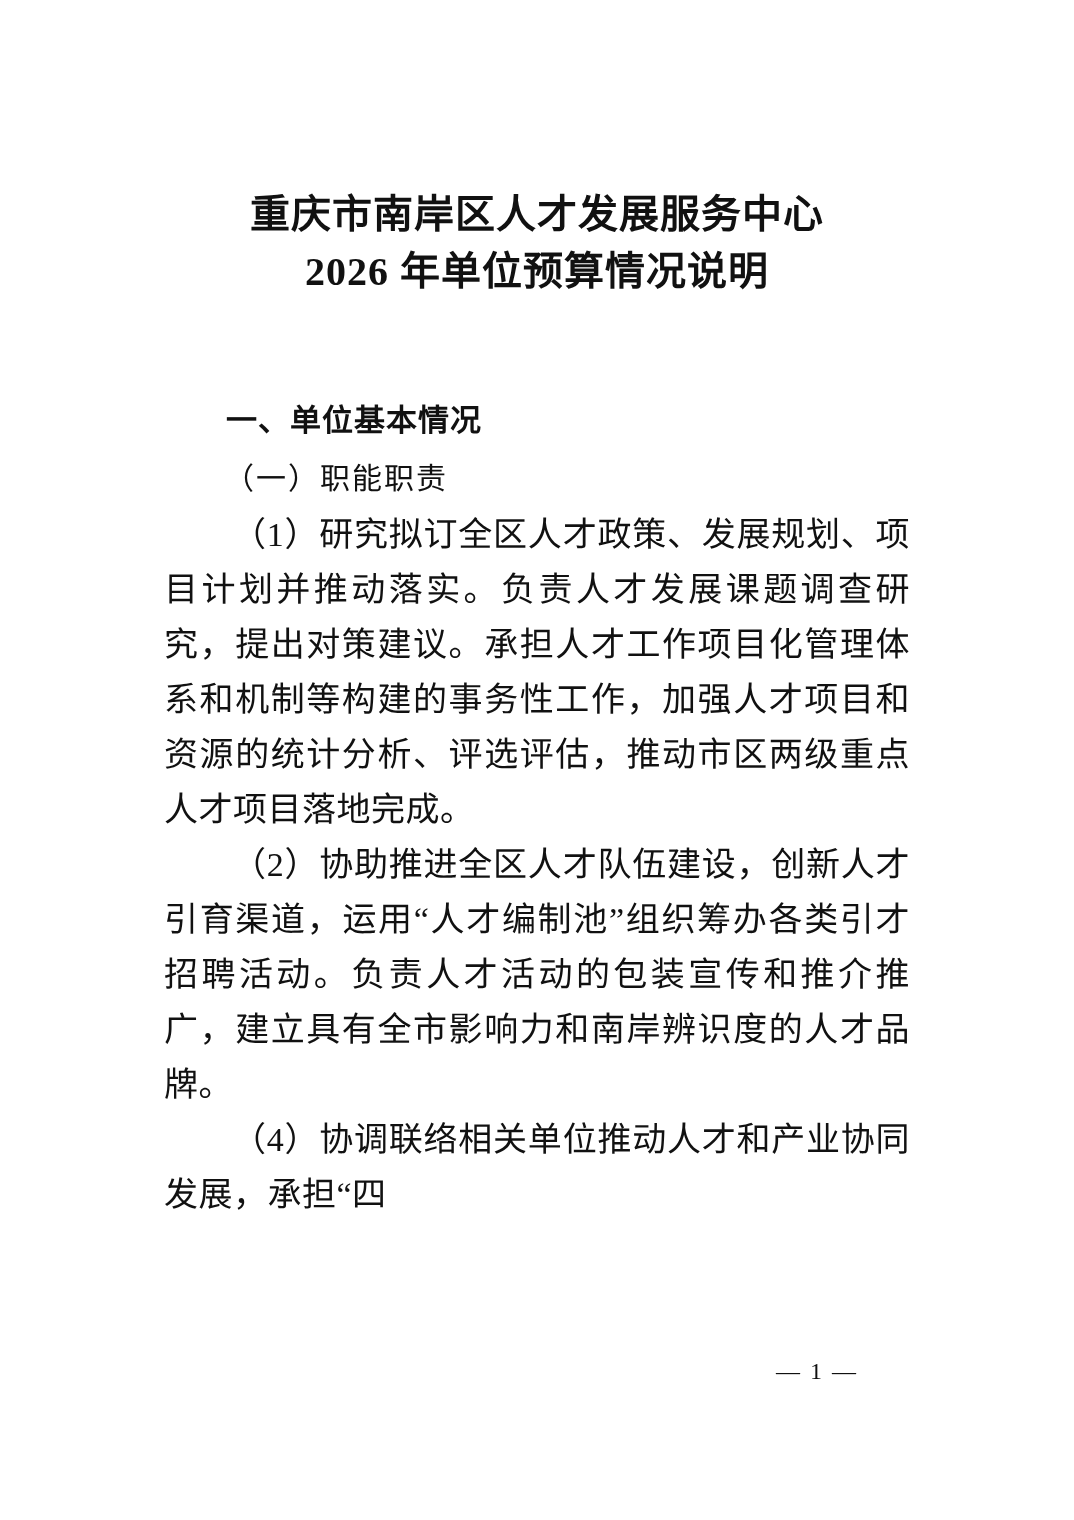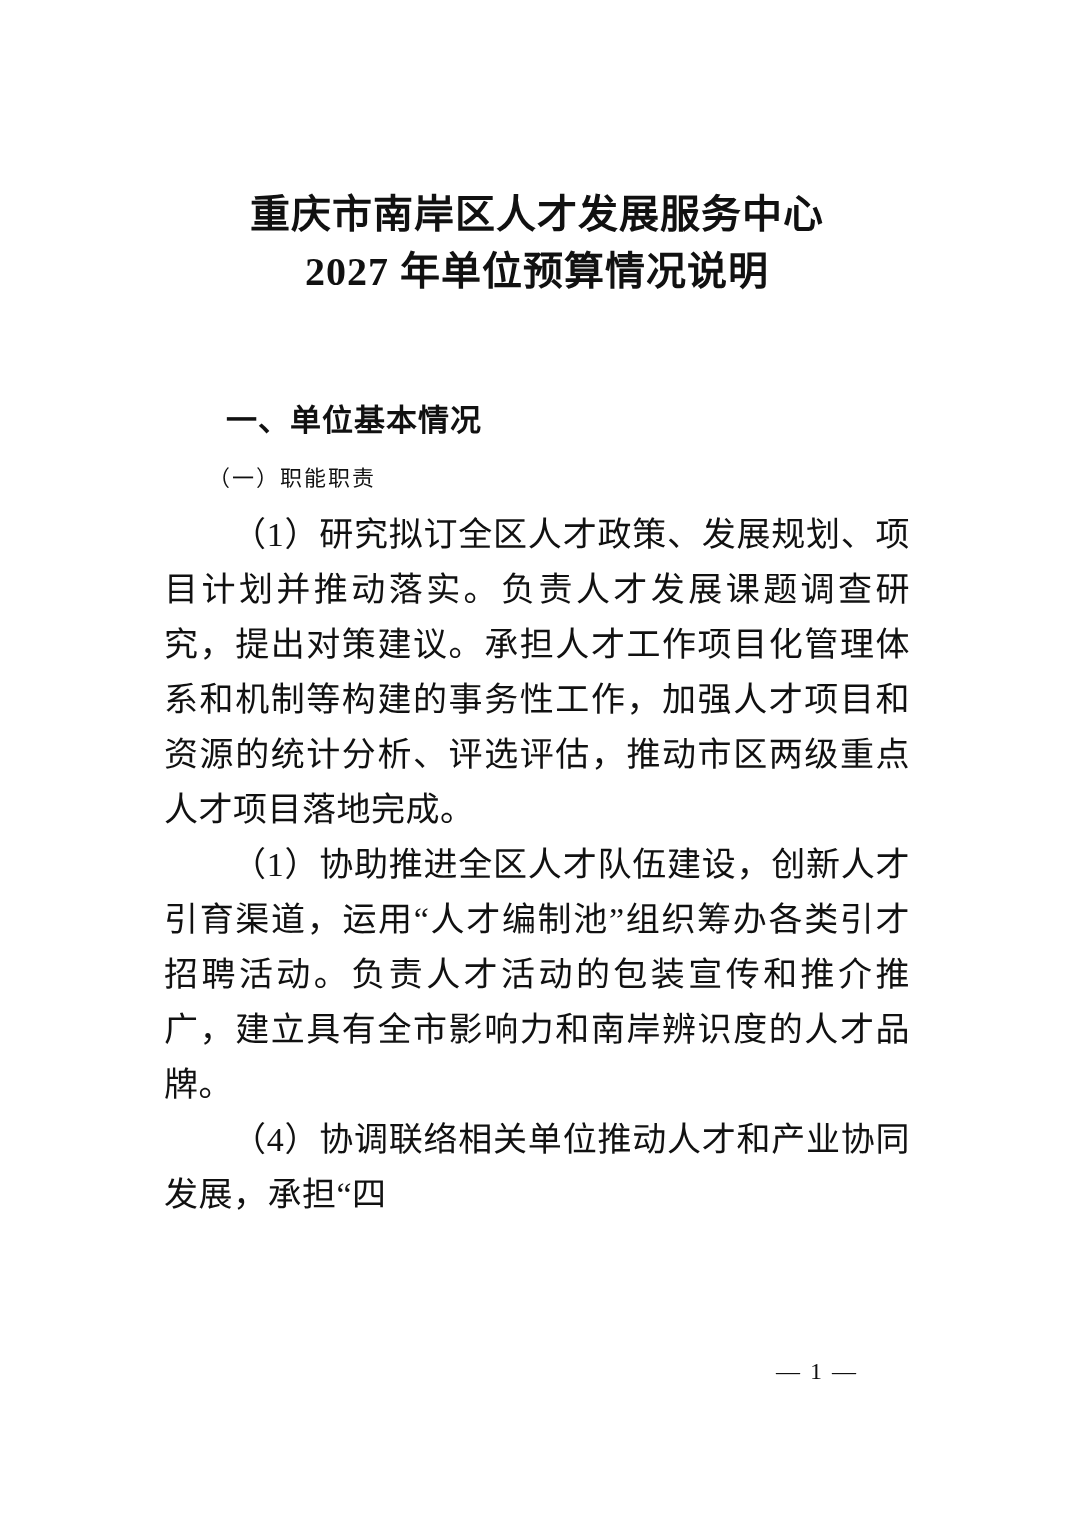--- a/index.html
+++ b/index.html
@@ -33,21 +33,21 @@
     font-weight: 700;
     font-size: 31px;
     line-height: 40px;
     text-indent: 2em;
     letter-spacing: 1px;
   }
   .subsection-heading {
     margin-top: 18px;
     font-family: "Liberation Serif", "DejaVu Serif", serif;
     font-weight: 500;
-    font-size: 22px;
+    font-size: 30px;
     line-height: 40px;
     text-indent: 2em;
     letter-spacing: 2px;
   }
   .body-text {
     margin-top: 8px;
   }
   .body-para {
     font-family: "Liberation Serif", "DejaVu Serif", serif;
     font-weight: 400;
@@ -68,28 +68,28 @@
     letter-spacing: 2px;
   }
 </style>
 </head>
 <body>
 
 <div class="page">
 
   <h1 class="doc-title">
     <span class="title-line">重庆市南岸区人才发展服务中心</span>
-    <span class="title-line">2027 年单位预算情况说明</span>
+    <span class="title-line">2026 年单位预算情况说明</span>
   </h1>
 
   <h2 class="section-heading">一、单位基本情况</h2>
 
   <h3 class="subsection-heading">（一）职能职责</h3>
 
   <div class="body-text">
     <p class="body-para">（1）研究拟订全区人才政策、发展规划、项目计划并推动落实。负责人才发展课题调查研究，提出对策建议。承担人才工作项目化管理体系和机制等构建的事务性工作，加强人才项目和资源的统计分析、评选评估，推动市区两级重点人才项目落地完成。</p>
-    <p class="body-para">（1）协助推进全区人才队伍建设，创新人才引育渠道，运用“人才编制池”组织筹办各类引才招聘活动。负责人才活动的包装宣传和推介推广，建立具有全市影响力和南岸辨识度的人才品牌。</p>
+    <p class="body-para">（2）协助推进全区人才队伍建设，创新人才引育渠道，运用“人才编制池”组织筹办各类引才招聘活动。负责人才活动的包装宣传和推介推广，建立具有全市影响力和南岸辨识度的人才品牌。</p>
     <p class="body-para">（4）协调联络相关单位推动人才和产业协同发展，承担“四</p>
   </div>
 
   <div class="page-number">— 1 —</div>
 
 </div>
 
 </body></html>

